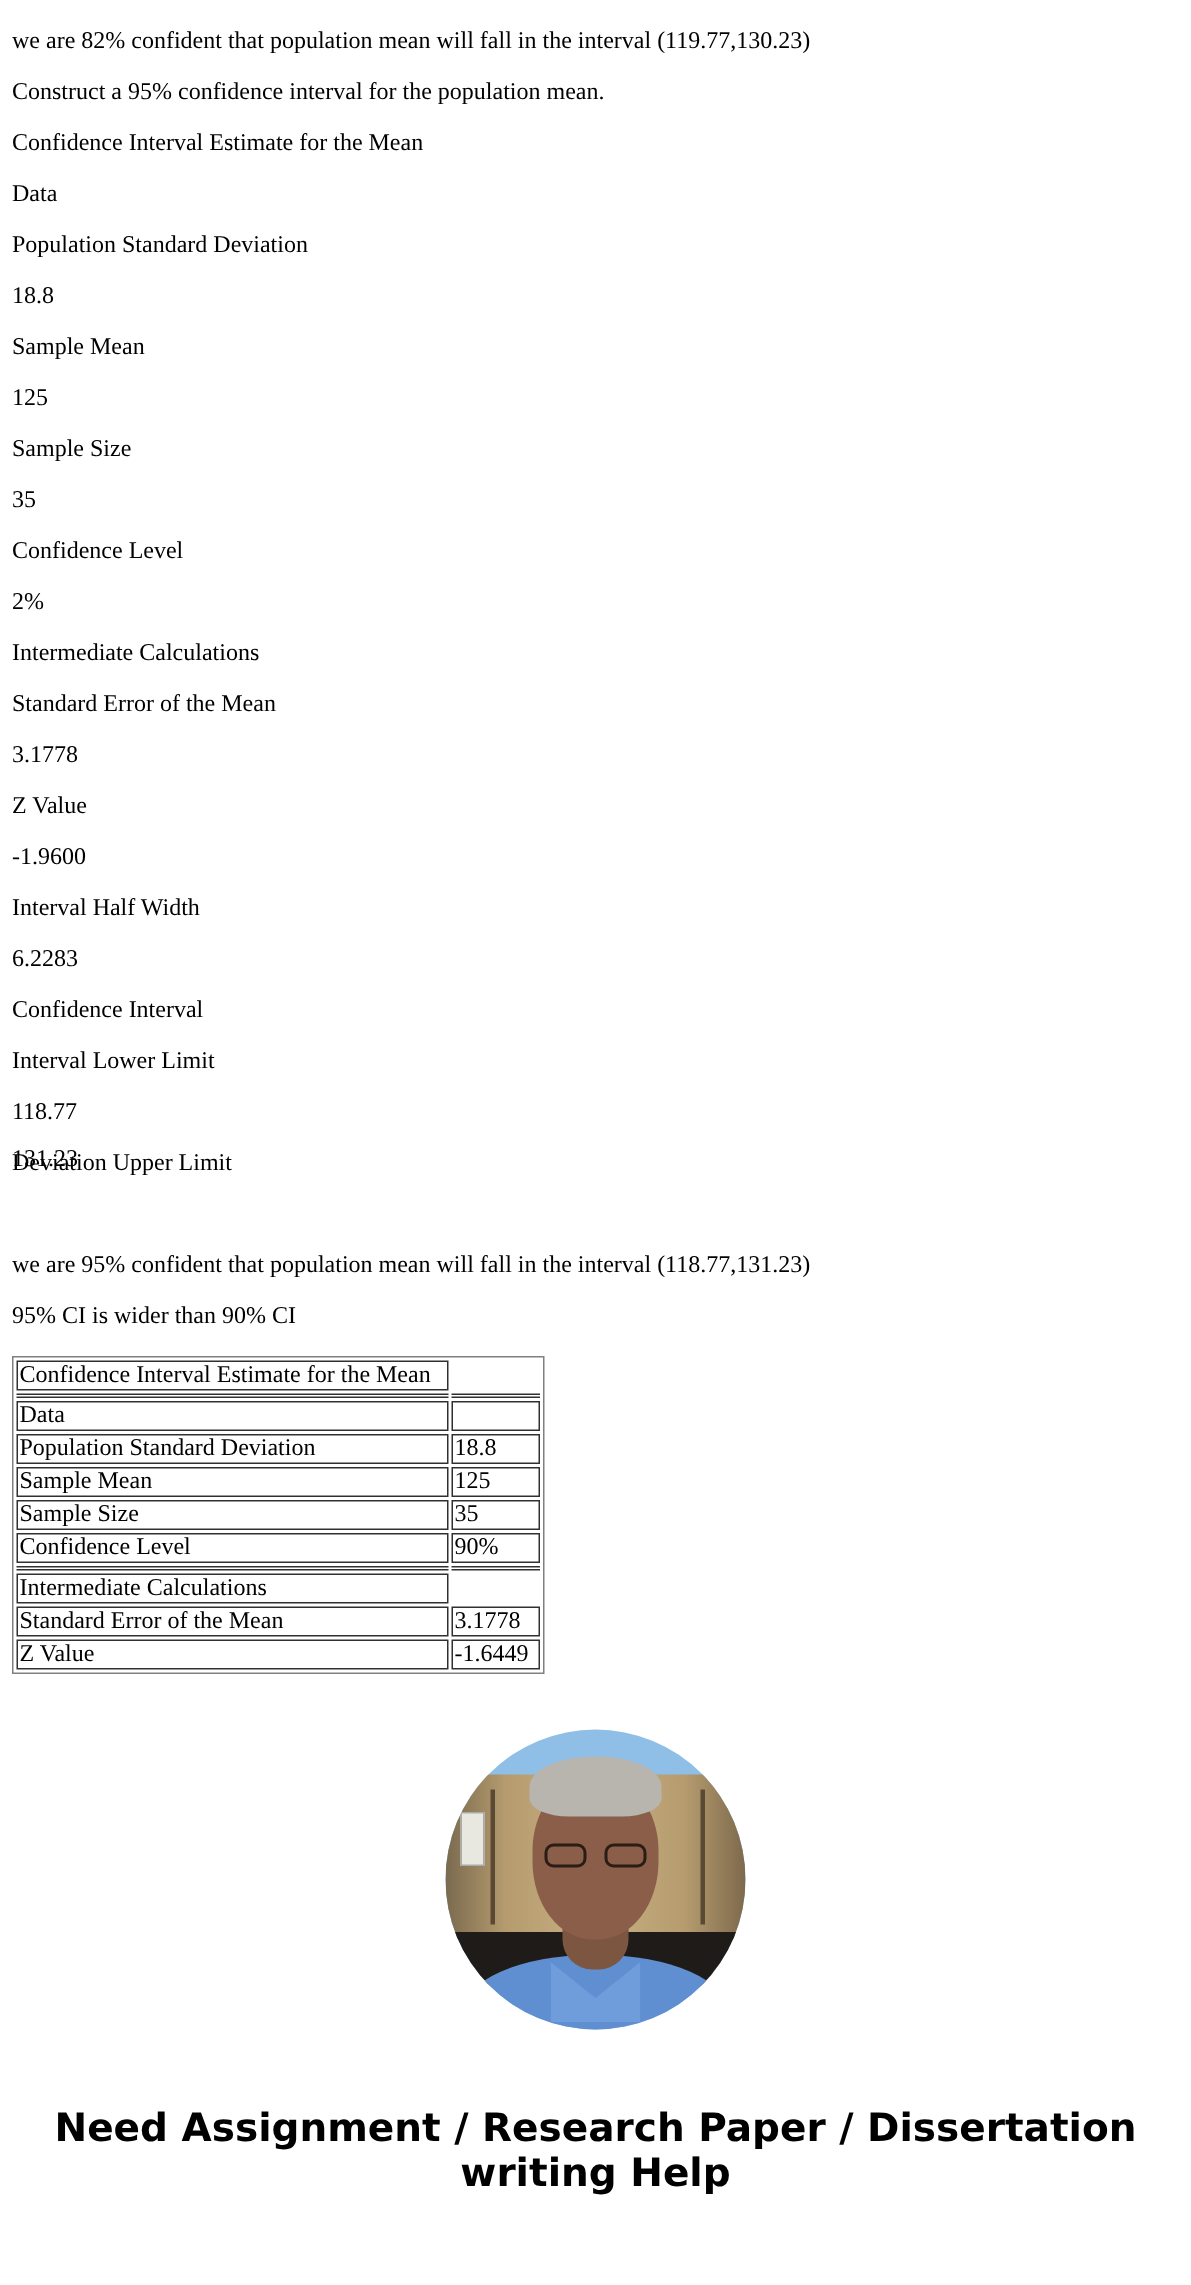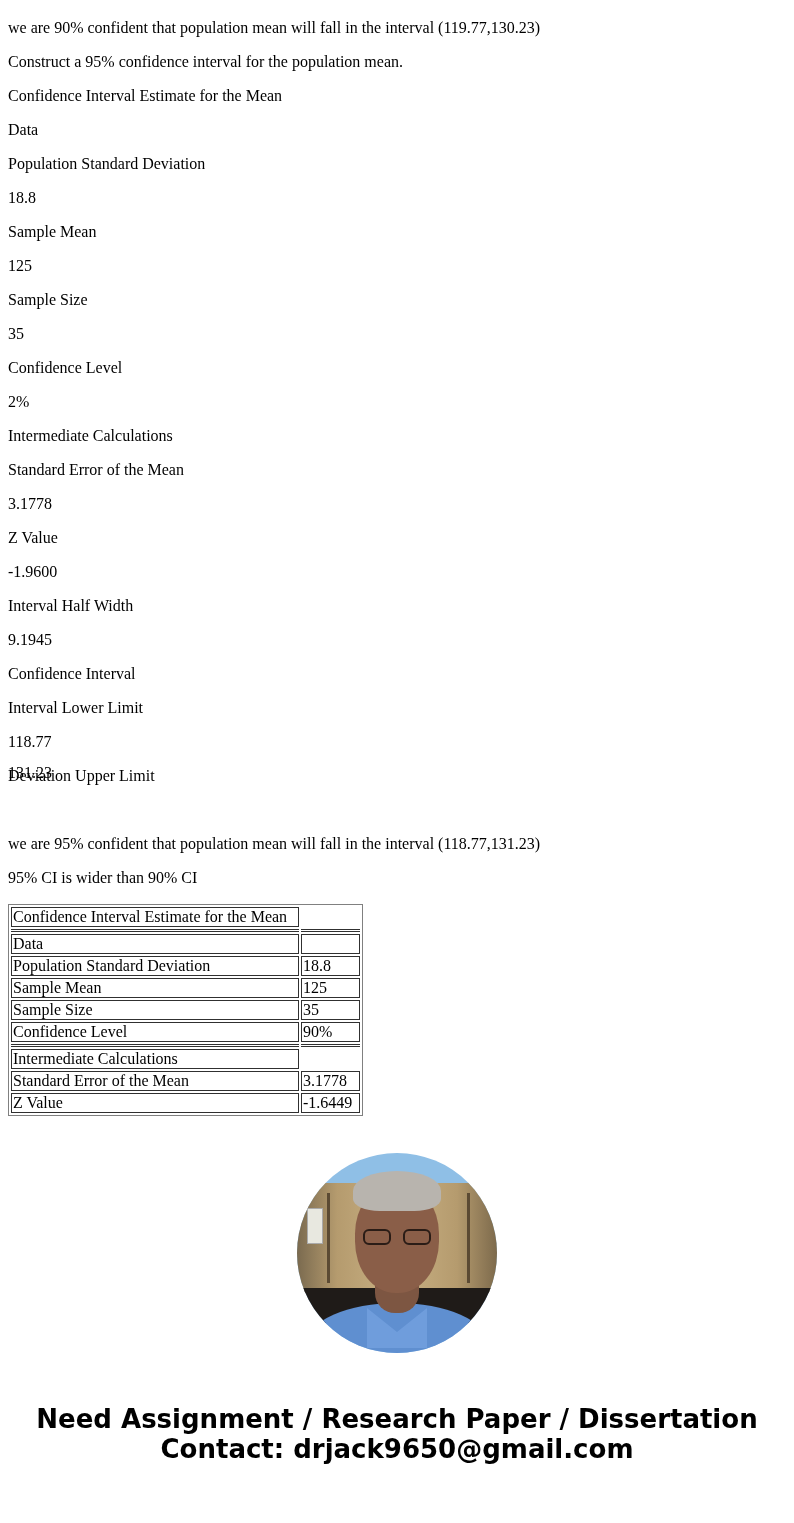--- a/index.html
+++ b/index.html
@@ -40,39 +40,39 @@
   .avatar .glasses .l { left: 0; } .avatar .glasses .r { right: 0; }
 
   .footer { position: absolute; left: 0; top: 1404px; width: 794px; text-align: center;
             font-family: "DejaVu Sans", sans-serif; font-weight: bold; font-size: 26px; line-height: 30px; }
   .footer div { white-space: nowrap; }
 </style>
 </head>
 <body>
 
 <div class="content">
-  <p style="top:19px">we are 90% confident that population mean will fall in the interval (119.77,130.23)</p>
+  <p style="top:19px">we are 82% confident that population mean will fall in the interval (119.77,130.23)</p>
   <p style="top:53px">Construct a 95% confidence interval for the population mean.</p>
   <p class="b" style="top:87px">Confidence Interval Estimate for the Mean</p>
   <p class="b" style="top:121px">Data</p>
   <p class="b" style="top:155px">Population Standard Deviation</p>
   <p class="b" style="top:189px">18.8</p>
   <p class="b" style="top:223px">Sample Mean</p>
   <p class="b" style="top:257px">125</p>
   <p class="b" style="top:291px">Sample Size</p>
   <p class="b" style="top:325px">35</p>
   <p class="b" style="top:359px">Confidence Level</p>
   <p class="b" style="top:393px">2%</p>
   <p style="top:427px">Intermediate Calculations</p>
   <p style="top:461px">Standard Error of the Mean</p>
   <p style="top:495px">3.1778</p>
   <p style="top:529px">Z Value</p>
   <p style="top:563px">-1.9600</p>
   <p style="top:597px">Interval Half Width</p>
-  <p style="top:631px">9.1945</p>
+  <p style="top:631px">6.2283</p>
   <p class="b" style="top:665px">Confidence Interval</p>
   <p class="b" style="top:699px">Interval Lower Limit</p>
   <p class="b" style="top:733px">118.77</p>
   <p class="b" style="top:767px">Deviation Upper Limit</p>
   <p class="b" style="top:764px">131.23</p>
   <p style="top:835px">we are 95% confident that population mean will fall in the interval (118.77,131.23)</p>
   <p style="top:869px">95% CI is wider than 90% CI</p>
 
   <table class="ci-table">
     <tbody>
@@ -148,14 +148,14 @@
   <div class="face"></div>
   <div class="hair"></div>
   <div class="glasses">
       <span class="l"></span>
       <span class="r"></span>
     </div>
 </div>
 
 <div class="footer">
   <div>Need Assignment / Research Paper / Dissertation</div>
-  <div>Contact: drjack9650@gmail.com</div>
+  <div>writing Help</div>
 </div>
 
 </body></html>

